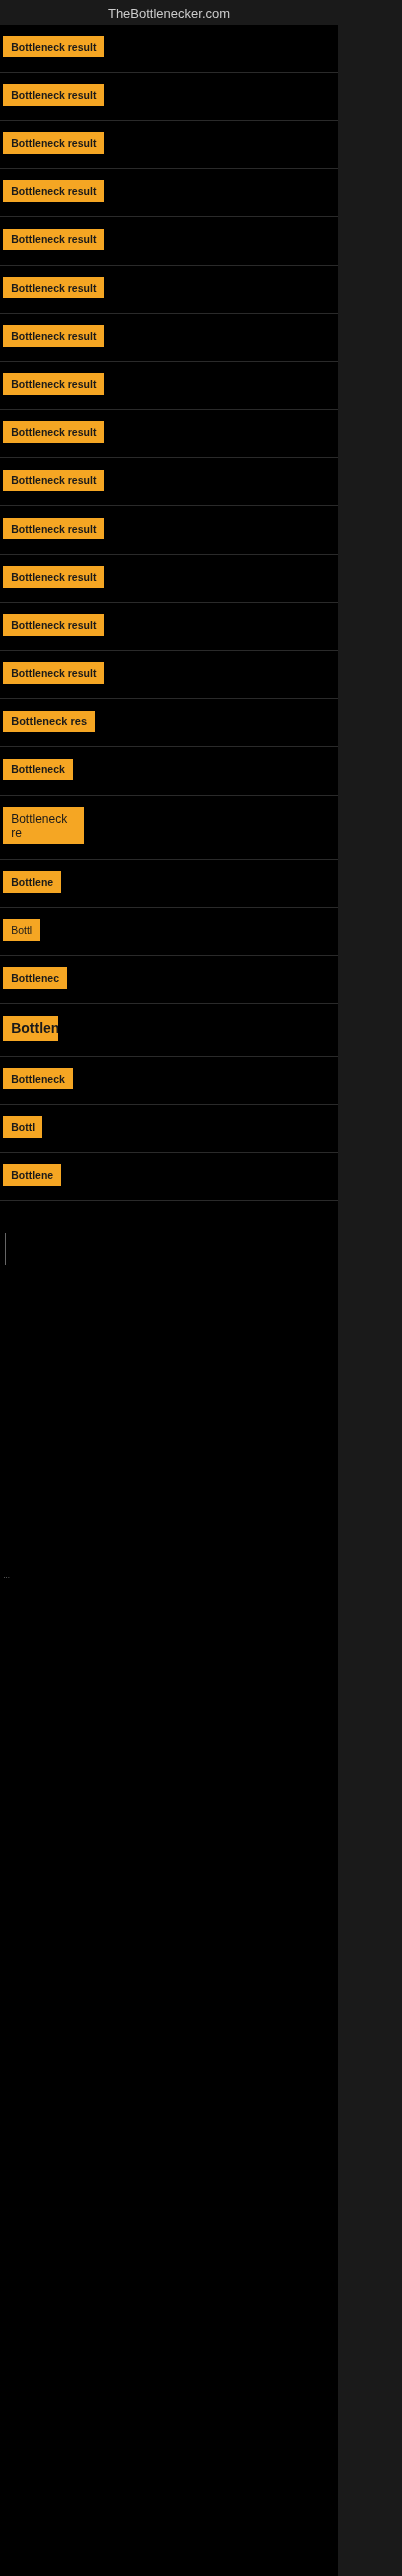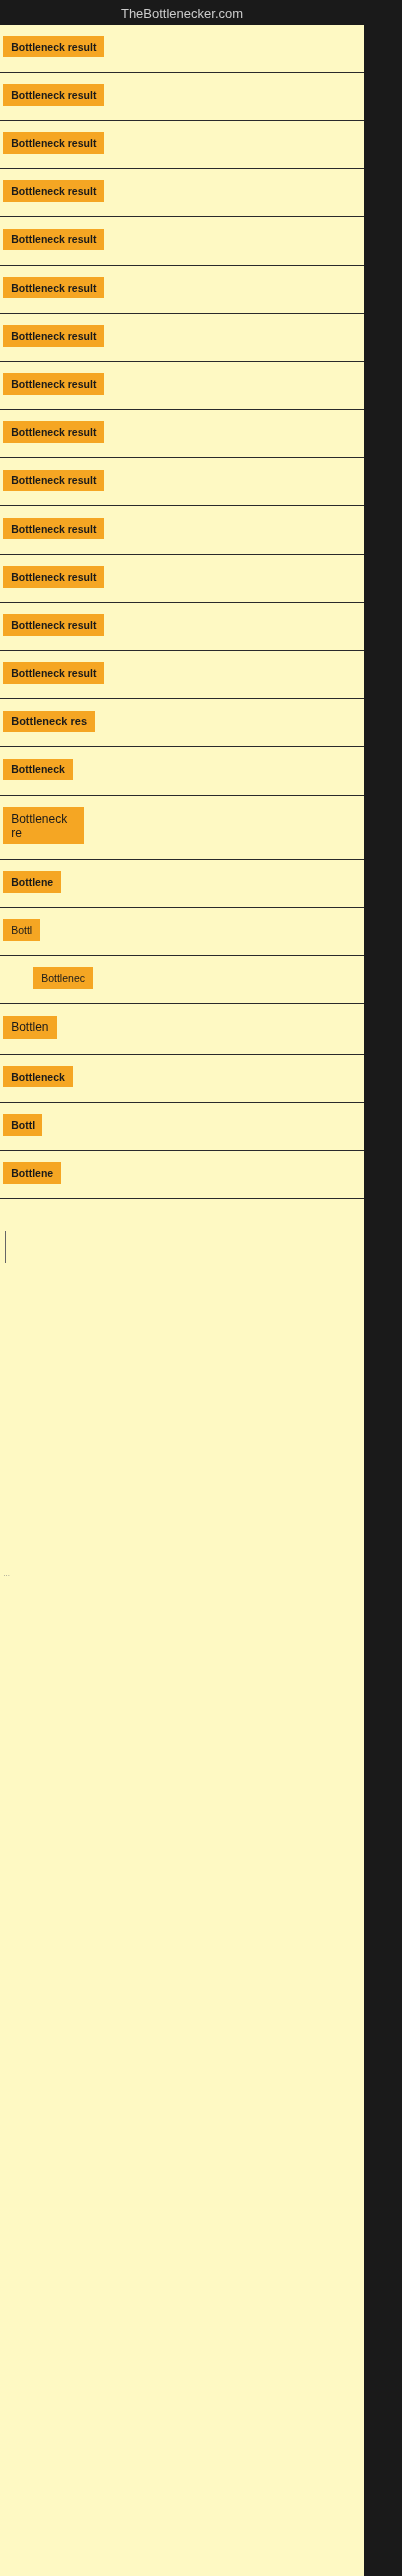--- a/index.html
+++ b/index.html
@@ -12,21 +12,21 @@
       width: 403px;
       min-height: 2576px;
       background-color: #1a1a1a;
       font-family: Arial, sans-serif;
       position: relative;
     }
   </style>
 </head>
 <body>
 
-<div style="width:364px; min-height:2576px; background-color:#fef9c3; position:relative;">
+<div style="width:338px; min-height:2576px; background-color:#000000; position:relative;">
 
   <div style="text-align:center; color:#cccccc; font-size:13px; padding:6.4px 0 3.2px 0; background-color:#1a1a1a;">TheBottlenecker.com</div>
 
   <div style="padding: 11.3px 0 11.3px 3.2px; border-bottom: 0.8px solid #2a2a2a;">
     <span style="background-color:#f5a623; color:#1a1a1a; font-size:10.5px; font-weight:bold; padding:4.8px 8px; display:inline-block; overflow:hidden; max-width:109px;">Bottleneck result</span>
   </div>
 
   <div style="padding: 11.3px 0 11.3px 3.2px; border-bottom: 0.8px solid #2a2a2a;">
     <span style="background-color:#f5a623; color:#1a1a1a; font-size:10.5px; font-weight:bold; padding:4.8px 8px; display:inline-block; overflow:hidden; max-width:109px;">Bottleneck result</span>
   </div>
@@ -93,25 +93,25 @@
 
   <div style="padding: 11.3px 0 11.3px 3.2px; border-bottom: 0.8px solid #2a2a2a;">
     <span style="background-color:#f5a623; color:#1a1a1a; font-size:10.5px; font-weight:bold; padding:4.8px 8px; display:inline-block; overflow:hidden; max-width:60px;">Bottlene</span>
   </div>
 
   <div style="padding: 11.3px 0 11.3px 3.2px; border-bottom: 0.8px solid #2a2a2a;">
     <span style="background-color:#f5a623; color:#1a1a1a; font-size:10.5px; font-weight:normal; padding:4.8px 8px; display:inline-block; overflow:hidden; max-width:44px;">Bottl</span>
   </div>
 
   <div style="padding: 11.3px 0 11.3px 3.2px; border-bottom: 0.8px solid #2a2a2a;">
-    <span style="background-color:#f5a623; color:#1a1a1a; font-size:10.5px; font-weight:normal; padding:4.8px 8px; display:inline-block; overflow:hidden; max-width:64px;margin-left:30px;">Bottlenec</span>
+    <span style="background-color:#f5a623; color:#1a1a1a; font-size:10.5px; font-weight:bold; padding:4.8px 8px; display:inline-block; overflow:hidden; max-width:64px;">Bottlenec</span>
   </div>
 
   <div style="padding: 11.3px 0 11.3px 3.2px; border-bottom: 0.8px solid #2a2a2a;">
-    <span style="background-color:#f5a623; color:#1a1a1a; font-size:12px; font-weight:normal; padding:4.8px 8px; display:inline-block; overflow:hidden; max-width:55px;">Bottlen</span>
+    <span style="background-color:#f5a623; color:#1a1a1a; font-size:14px; font-weight:bold; padding:4.8px 8px; display:inline-block; overflow:hidden; max-width:55px;">Bottlen</span>
   </div>
 
   <div style="padding: 11.3px 0 11.3px 3.2px; border-bottom: 0.8px solid #2a2a2a;">
     <span style="background-color:#f5a623; color:#1a1a1a; font-size:10.5px; font-weight:bold; padding:4.8px 8px; display:inline-block; overflow:hidden; max-width:71px;">Bottleneck</span>
   </div>
 
   <div style="padding: 11.3px 0 11.3px 3.2px; border-bottom: 0.8px solid #2a2a2a;">
     <span style="background-color:#f5a623; color:#1a1a1a; font-size:10.5px; font-weight:bold; padding:4.8px 8px; display:inline-block; overflow:hidden; max-width:39px;">Bottl</span>
   </div>
 

